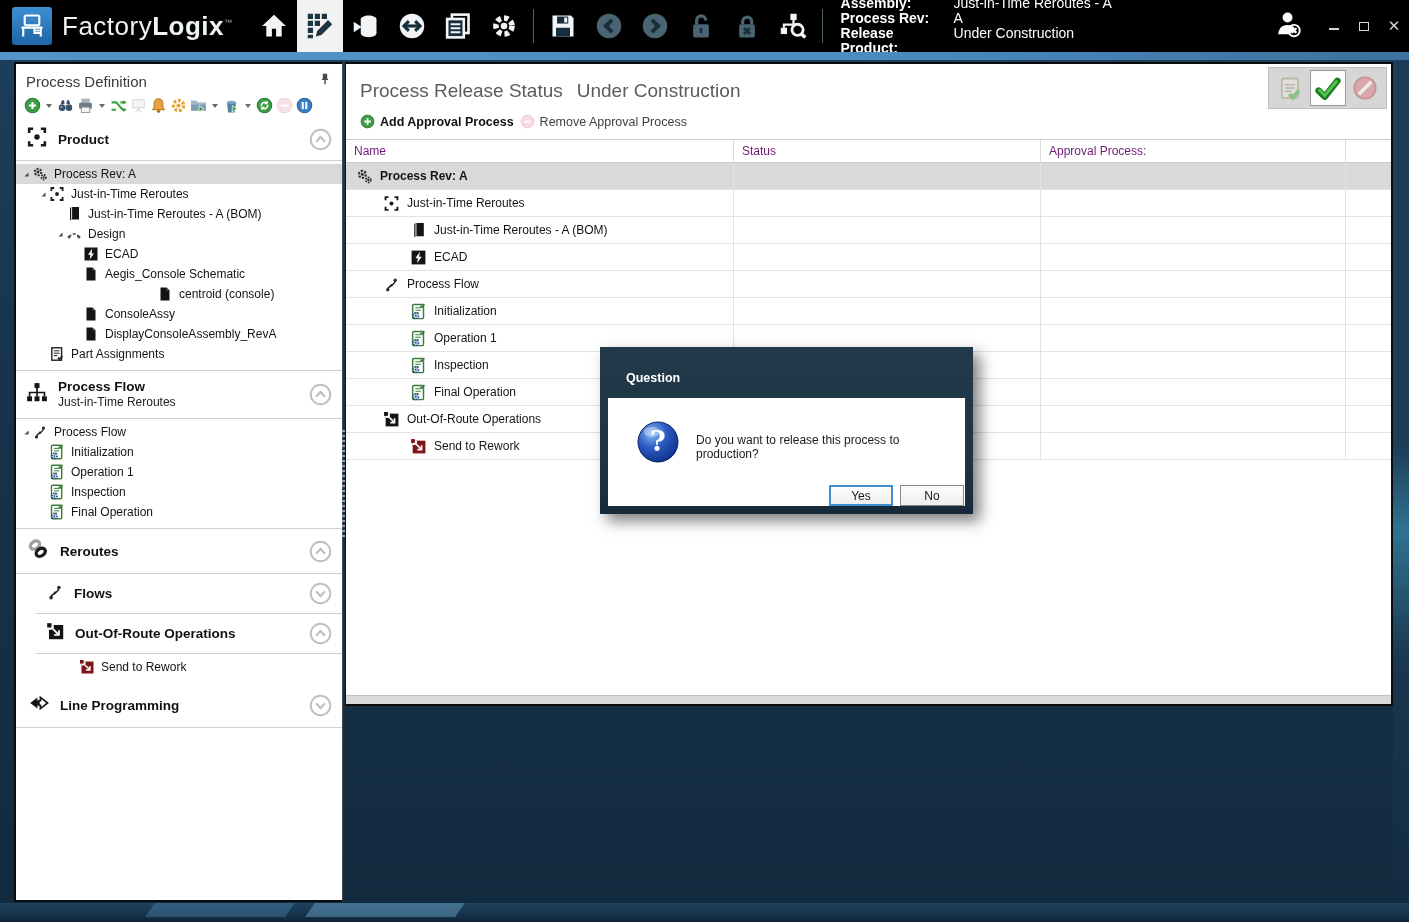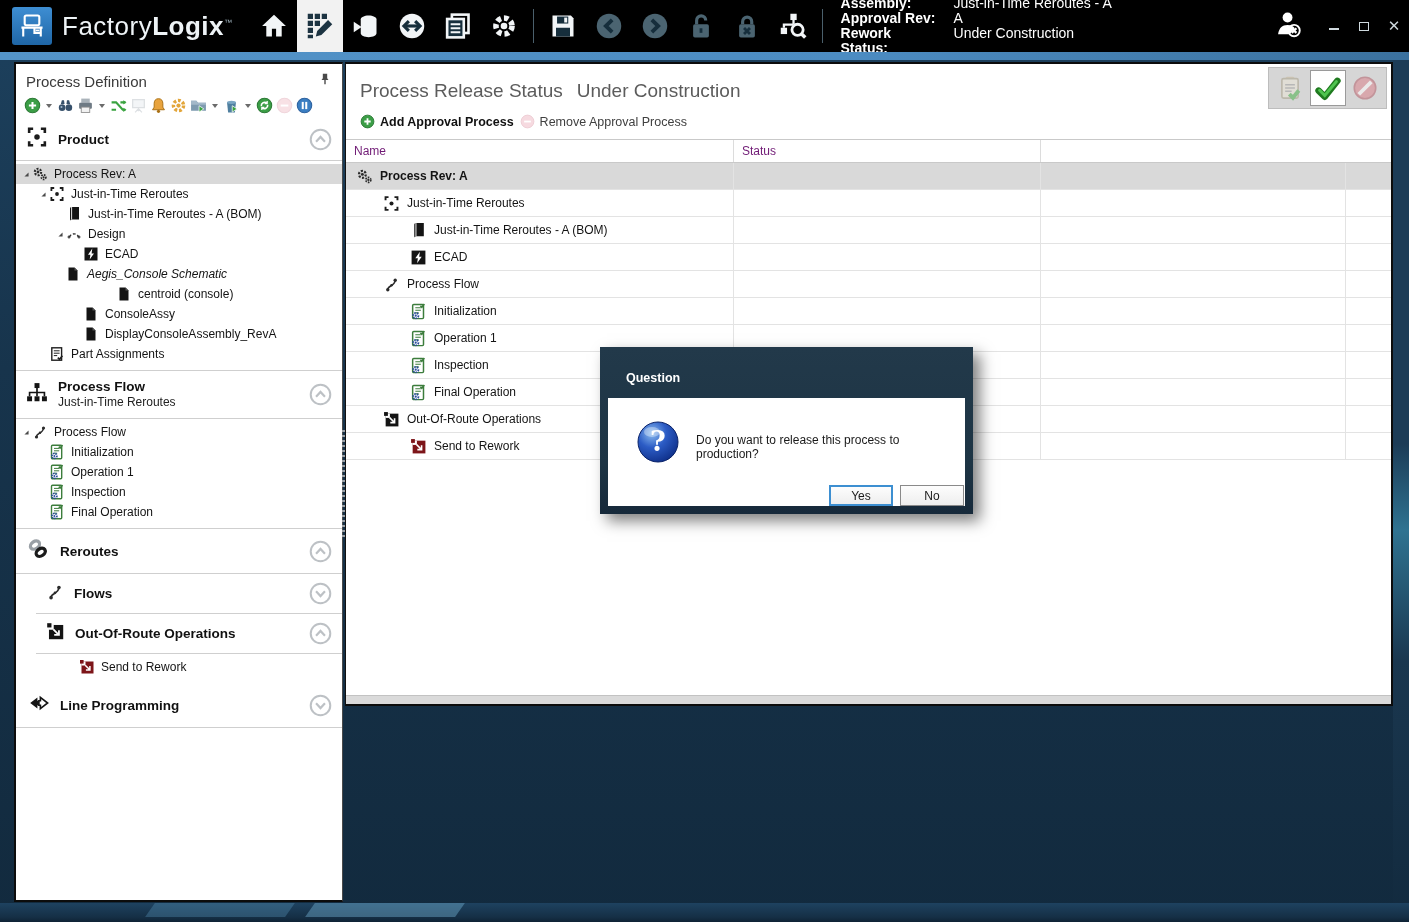--- a/index.html
+++ b/index.html
@@ -202,23 +202,23 @@
           <path d="M8.3 4.6v2.6M2.8 9V7.2h5.5" stroke="currentColor" stroke-width="1.3" fill="none"></path>
           <circle cx="10.6" cy="10.2" r="3.2" fill="none" stroke="currentColor" stroke-width="1.6"></circle>
           <path d="M12.8 12.4 15 14.6" stroke="currentColor" stroke-width="2"></path>
         </svg>
       </span>
       <span class="nav-sep"></span>
     </div>
   <div id="assembly-info">
       <span class="lbl">Assembly:</span>
       <span>Just-in-Time Reroutes - A</span>
-      <span class="lbl">Approval Rev:</span>
+      <span class="lbl">Process Rev:</span>
       <span>A</span>
-      <span class="lbl">Rework Status:</span>
+      <span class="lbl">Release Product:</span>
       <span>Under Construction</span>
     </div>
   <div id="titlebar-right">
     <span id="user-btn">
       <svg viewBox="0 0 22 22" width="32" height="32">
         <circle cx="10" cy="6.5" r="3.4" fill="#fff"></circle>
         <path d="M3.5 18c.6-4.2 2.8-6.3 6.5-6.3 2.2 0 3.9.8 5 2.2l-3.4 4.1z" fill="#fff"></path>
         <circle cx="14.5" cy="15.5" r="3.9" fill="none" stroke="#fff" stroke-width="1.3"></circle>
         <path d="M12.9 13.9l3.2 3.2M16.1 13.9l-3.2 3.2" stroke="#fff" stroke-width="1.5"></path>
       </svg>
@@ -405,31 +405,31 @@
       <div class="tree-row" style="padding-left: 55px;">
         <span class="exp"></span>
         <span class="t-ico">
           <svg viewBox="0 0 16 16" width="16" height="16">
             <rect x="1.5" y="1.5" width="13" height="13" fill="#141414"></rect>
             <path d="M9.3 2.6 5 8.8h2.4L6.7 13.4l4.3-6H8.6z" fill="#fff"></path>
           </svg>
         </span>
         <span>ECAD</span>
       </div>
-      <div class="tree-row" style="padding-left: 37px; font-style: italic;">
+      <div class="tree-row" style="padding-left: 55px;">
         <span class="exp"></span>
         <span class="t-ico">
           <svg viewBox="0 0 16 16" width="16" height="16">
             <path d="M3.5 1.5h6l3 3V14.5h-9z" fill="#141414"></path>
             <path d="M9.5 1.5l3 3h-3z" fill="#555"></path>
           </svg>
         </span>
         <span>Aegis_Console Schematic</span>
       </div>
-      <div class="tree-row" style="padding-left: 88px;">
+      <div class="tree-row" style="padding-left: 88px; margin-left: 41px;">
         <span class="exp"></span>
         <span class="t-ico">
           <svg viewBox="0 0 16 16" width="16" height="16">
             <path d="M3.5 1.5h6l3 3V14.5h-9z" fill="#141414"></path>
             <path d="M9.5 1.5l3 3h-3z" fill="#555"></path>
           </svg>
         </span>
         <span>centroid (console)</span>
       </div>
       <div class="tree-row" style="padding-left: 55px;">
@@ -678,20 +678,21 @@
             <rect x="4.4" y="7.1" width="7.2" height="1.9" fill="#fff"></rect>
           </svg>
         </span>
         <span>Remove Approval Process</span>
       </span>
     </div>
   <div id="grid">
     <div class="grid-head">
       <div class="hc">Name</div>
       <div class="hc">Status</div>
+      <div class="hc">Approval Process:</div>
       <div class="hc" style="border-right:none"></div>
     </div>
     <div id="grid-rows">
         <div class="grid-row selected">
           <div class="cell" style="padding-left: 10px;">
             <span class="t-ico">
               <svg viewBox="0 0 16 16" width="17" height="17">
                 <circle cx="6" cy="6" r="3.2" fill="none" stroke="#2b2b2b" stroke-width="2.1" stroke-dasharray="2 1.3"></circle>
                 <circle cx="6" cy="6" r="1.4" fill="#2b2b2b"></circle>
                 <circle cx="11.6" cy="11.2" r="2.3" fill="none" stroke="#2b2b2b" stroke-width="1.7" stroke-dasharray="1.5 1"></circle>

